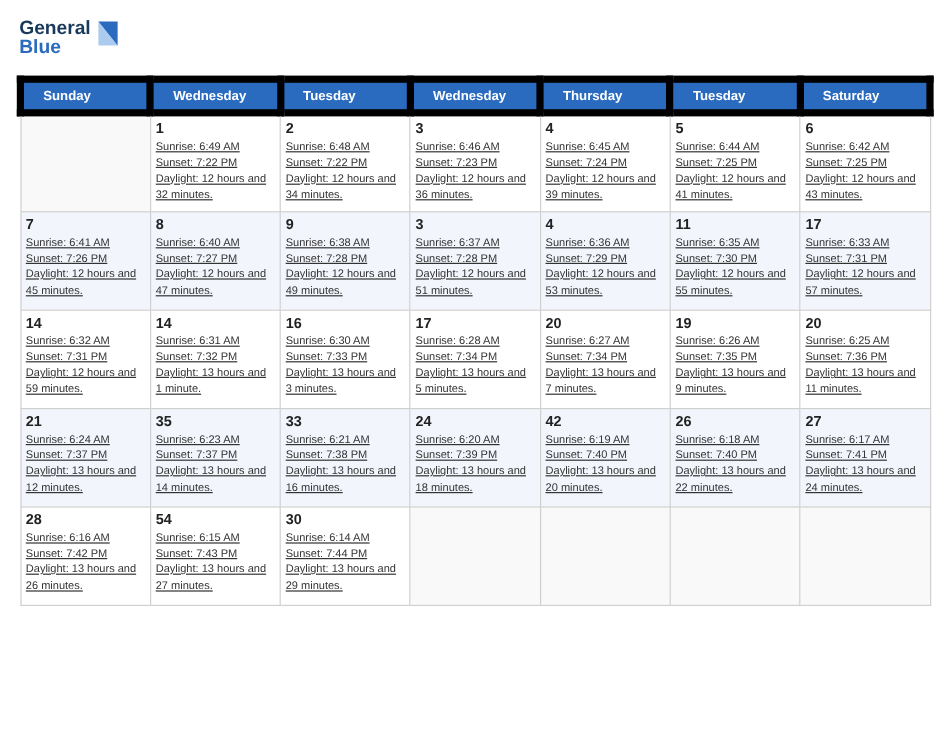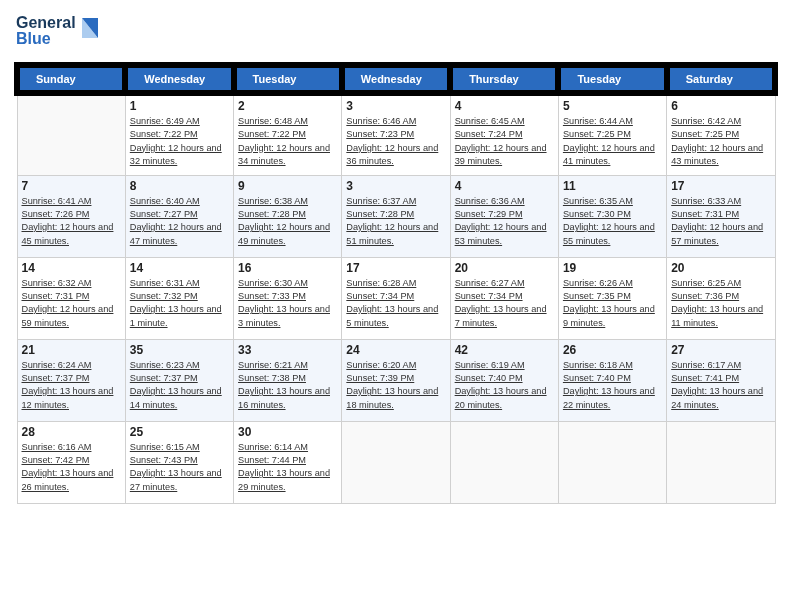--- a/index.html
+++ b/index.html
@@ -232,21 +232,21 @@
             <span class="day-num">27</span>
             <div class="day-info">Sunrise: 6:17 AM<br>Sunset: 7:41 PM<br>Daylight: 13 hours and 24 minutes.</div>
           </td>
         </tr>
         <tr>
           <td>
             <span class="day-num">28</span>
             <div class="day-info">Sunrise: 6:16 AM<br>Sunset: 7:42 PM<br>Daylight: 13 hours and 26 minutes.</div>
           </td>
           <td>
-            <span class="day-num">25</span>
+            <span class="day-num">54</span>
             <div class="day-info">Sunrise: 6:15 AM<br>Sunset: 7:43 PM<br>Daylight: 13 hours and 27 minutes.</div>
           </td>
           <td>
             <span class="day-num">30</span>
             <div class="day-info">Sunrise: 6:14 AM<br>Sunset: 7:44 PM<br>Daylight: 13 hours and 29 minutes.</div>
           </td>
           <td class="empty"></td>
           <td class="empty"></td>
           <td class="empty"></td>
           <td class="empty"></td>

